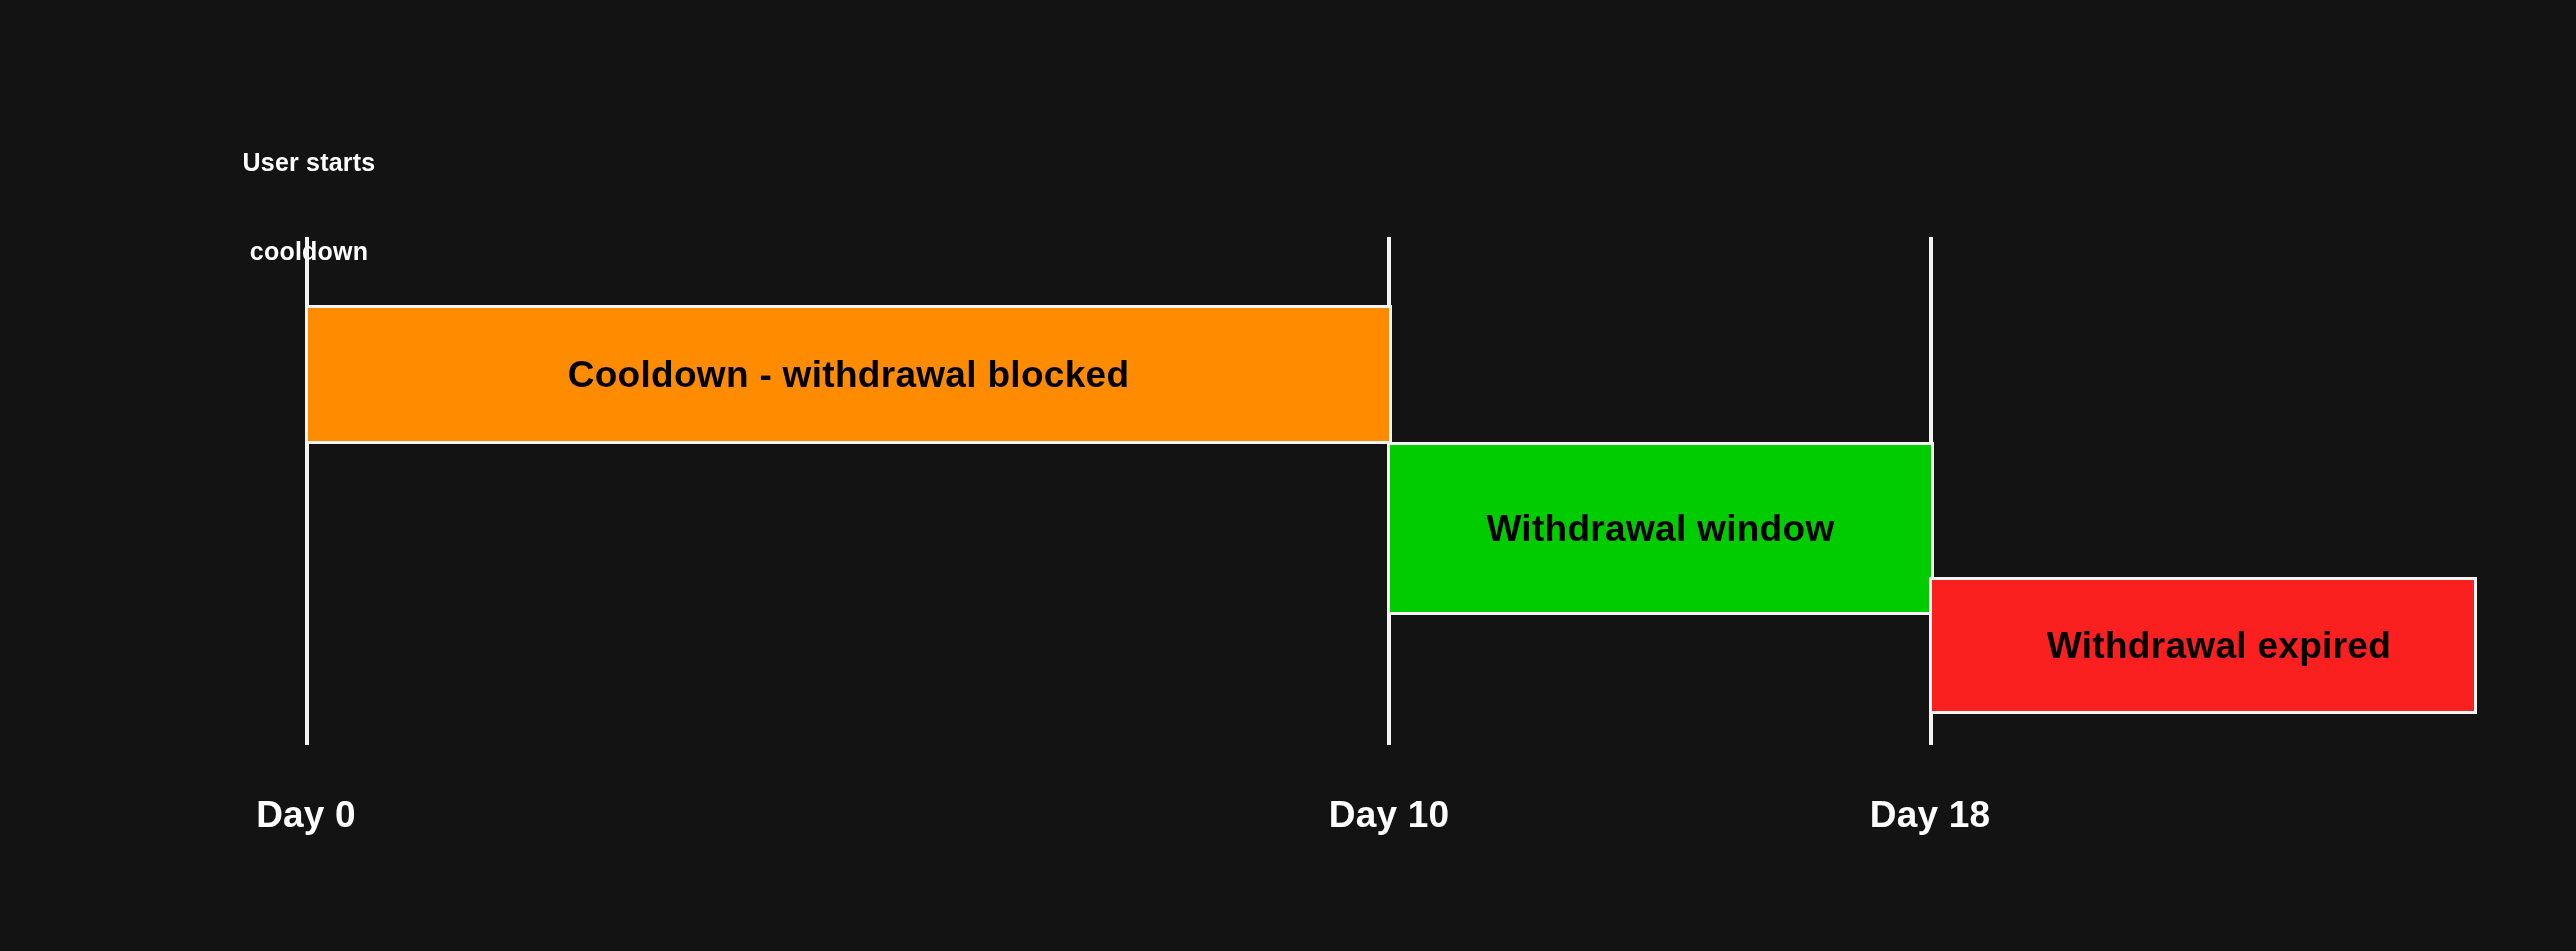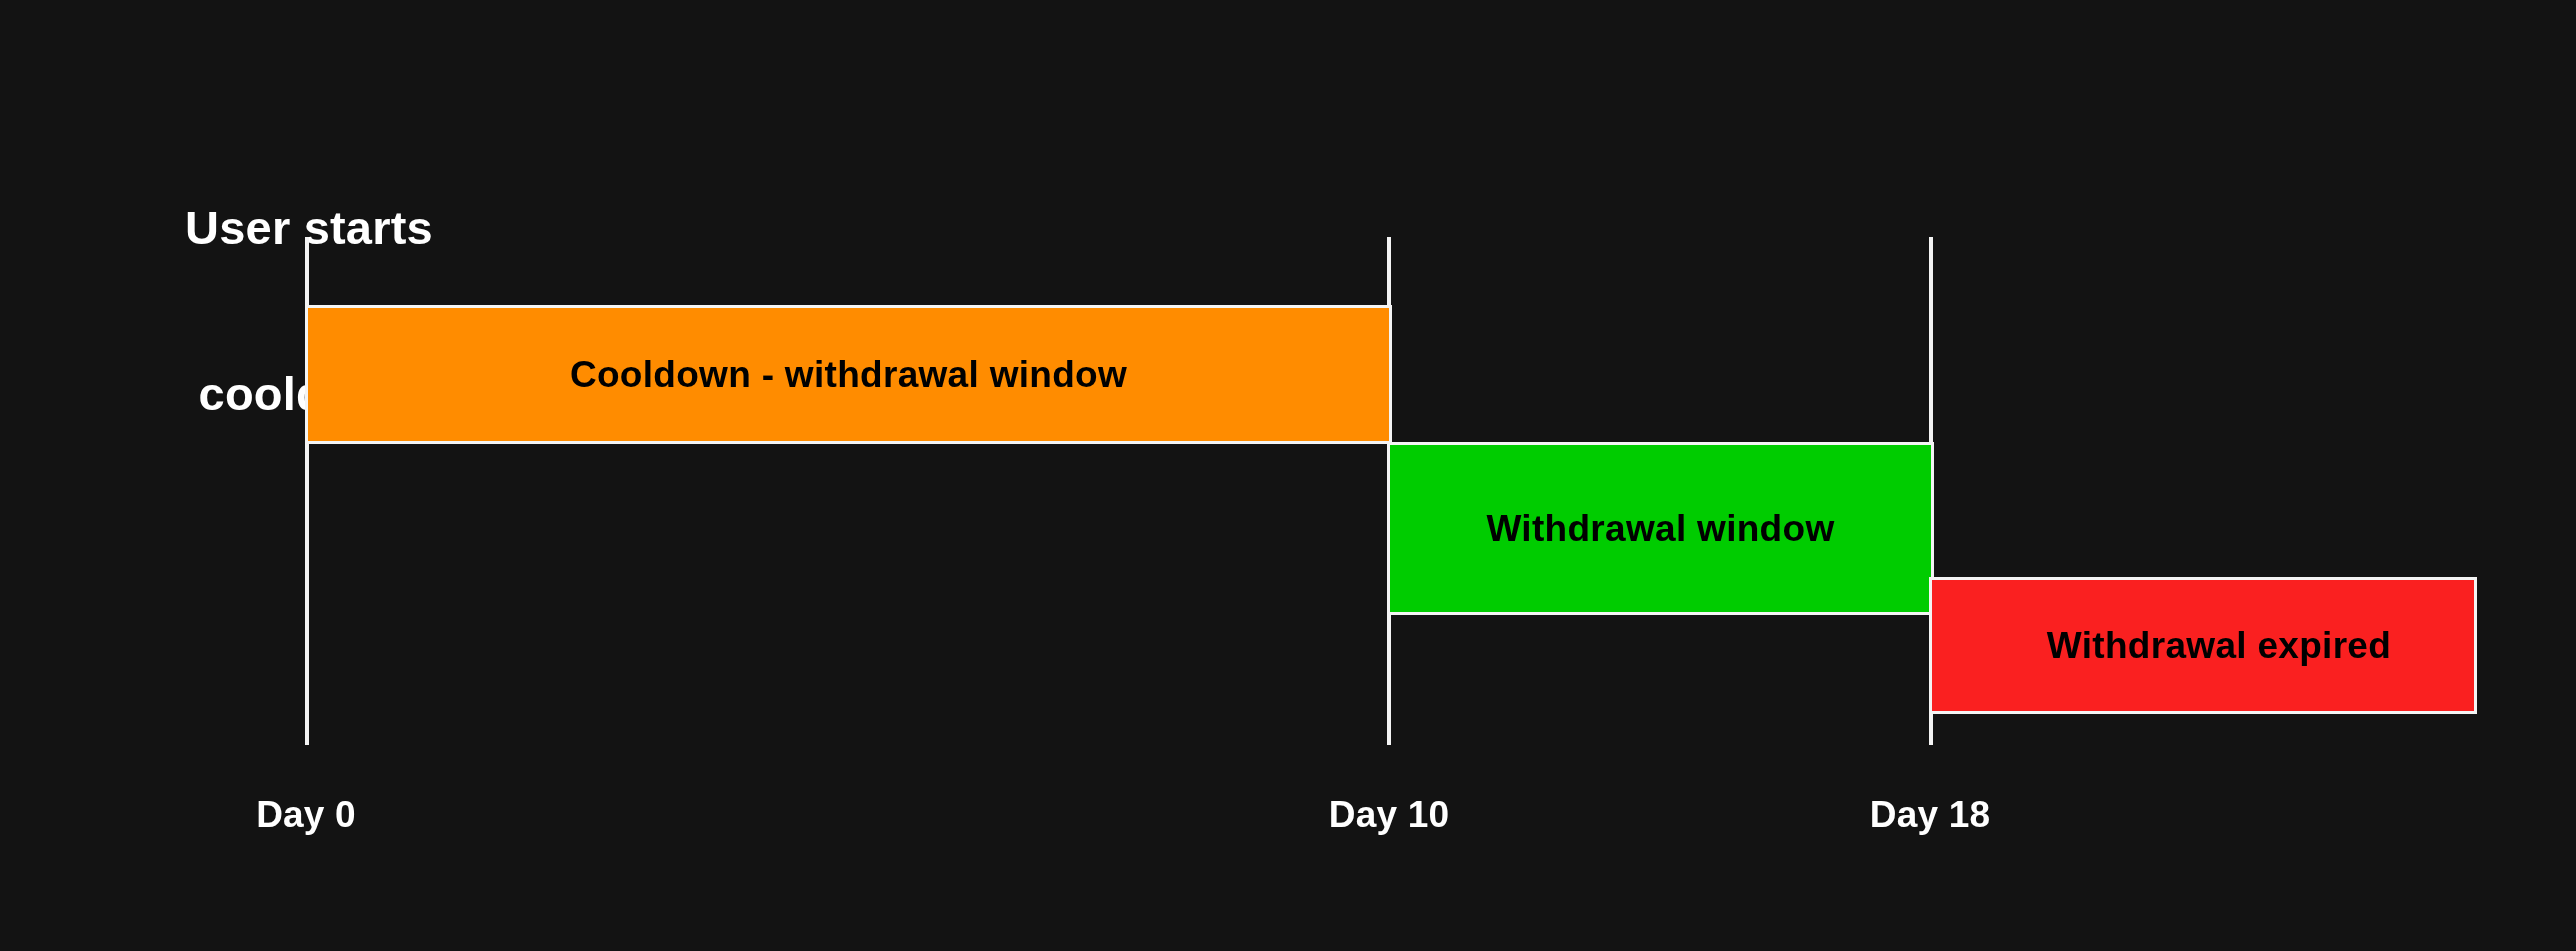--- a/index.html
+++ b/index.html
@@ -17,21 +17,21 @@
     height: 951px;
     background: #131313;
     overflow: hidden;
   }
 
   
   .annotation {
     position: absolute;
     color: #ffffff;
     font-weight: bold;
-    font-size: 47px;
+    font-size: 25px;
     line-height: 1.18;
     text-align: center;
     white-space: pre;
     letter-spacing: 0.2px;
   }
 
   
   .tick-line {
     position: absolute;
     width: 4.2px;
@@ -75,21 +75,21 @@
   <div class="annotation" style="left:144px; top:89px; width:330px;">
     <div>User starts</div>
     <div>cooldown</div>
   </div>
 
   <div class="tick-line" style="left:305px;  top:237px; height:508px;"></div>
   <div class="tick-line" style="left:1387px; top:237px; height:508px;"></div>
   <div class="tick-line" style="left:1929px; top:237px; height:508px;"></div>
 
   <div class="phase-bar" style="left:305px; top:305px; width:1087px; height:139px; background:#ff8c00;">
-    <span class="phase-label">Cooldown - withdrawal window</span>
+    <span class="phase-label">Cooldown - withdrawal blocked</span>
   </div>
 
   <div class="phase-bar" style="left:1387px; top:442px; width:547px; height:173px; background:#00cc00;">
     <span class="phase-label">Withdrawal window</span>
   </div>
 
   <div class="phase-bar" style="left:1929px; top:577px; width:548px; height:137px; background:#fa2020;padding-left:32px;">
     <span class="phase-label">Withdrawal expired</span>
   </div>
 

